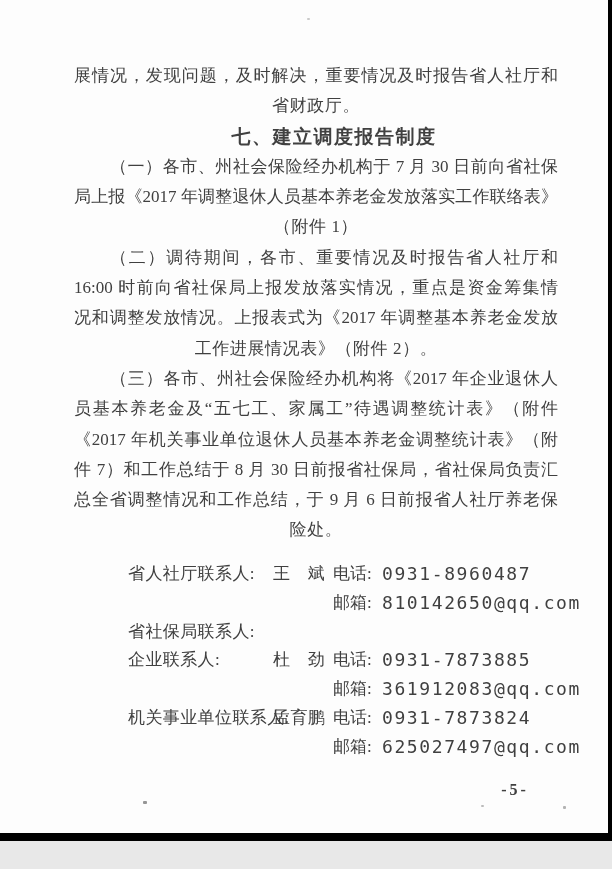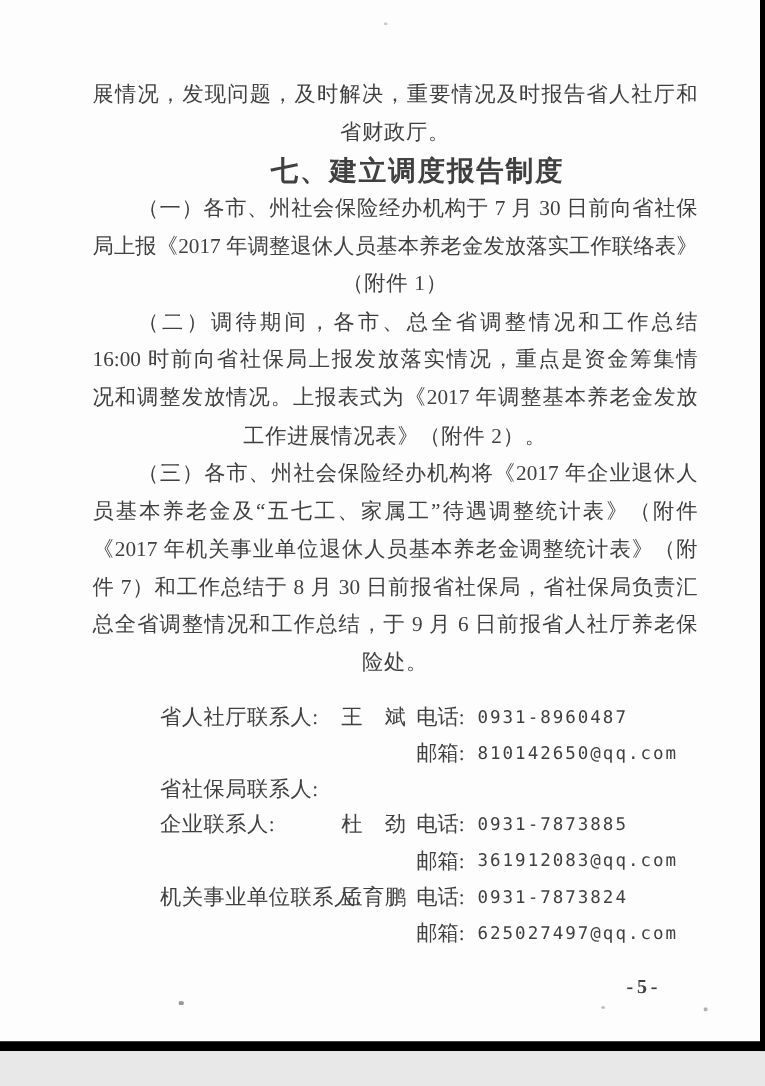--- a/index.html
+++ b/index.html
@@ -35,21 +35,21 @@
     white-space: normal;
     text-align: justify;
     text-align-last: justify;
     letter-spacing: 0px;
     overflow: hidden;
   }
   .line.indent { padding-left: 36px; }
   .line.heading {
     font-family: "Liberation Sans", "DejaVu Sans", sans-serif;
     font-weight: bold;
-    font-size: 22px;
+    font-size: 19px;
     letter-spacing: 1.5px;
   }
   
   .contacts {
     position: absolute;
     left: 0;
     top: 560px;
     width: 612px;
   }
   .contact-row {
@@ -57,21 +57,21 @@
     height: 28.8px;
     line-height: 28.8px;
     font-size: 17px;
   }
   .c-label { position: absolute; left: 128px; white-space: pre; letter-spacing: 0.4px; }
   .c-name  { position: absolute; left: 273px; white-space: pre; letter-spacing: 0.4px; }
   .c-field { position: absolute; left: 333px; white-space: pre; }
   .c-value {
     position: absolute; left: 382px; white-space: pre;
     font-family: "DejaVu Sans Mono", "Liberation Mono", monospace;
-    font-size: 14px;
+    font-size: 18px;
     letter-spacing: 1.6px;
   }
   
   .page-number {
     position: absolute;
     left: 486px;
     top: 778px;
     width: 58px;
     height: 24px;
     line-height: 24px;
@@ -104,21 +104,21 @@
 
 <div class="page">
 
   <div class="text-block">
     <div class="line j">展情况，发现问题，及时解决，重要情况及时报告省人社厅和</div>
     <div class="line">省财政厅。</div>
     <div class="line heading indent">七、建立调度报告制度</div>
     <div class="line j indent">（一）各市、州社会保险经办机构于 7 月 30 日前向省社保</div>
     <div class="line j">局上报《2017 年调整退休人员基本养老金发放落实工作联络表》</div>
     <div class="line">（附件 1）</div>
-    <div class="line j indent">（二）调待期间，各市、总全省调整情况和工作总结</div>
+    <div class="line j indent">（二）调待期间，各市、重要情况及时报告省人社厅和</div>
     <div class="line j">16:00 时前向省社保局上报发放落实情况，重点是资金筹集情</div>
     <div class="line j">况和调整发放情况。上报表式为《2017 年调整基本养老金发放</div>
     <div class="line">工作进展情况表》（附件 2）。</div>
     <div class="line j indent">（三）各市、州社会保险经办机构将《2017 年企业退休人</div>
     <div class="line j">员基本养老金及“五七工、家属工”待遇调整统计表》（附件 6）、</div>
     <div class="line j">《2017 年机关事业单位退休人员基本养老金调整统计表》（附</div>
     <div class="line j">件 7）和工作总结于 8 月 30 日前报省社保局，省社保局负责汇</div>
     <div class="line j">总全省调整情况和工作总结，于 9 月 6 日前报省人社厅养老保</div>
     <div class="line">险处。</div>
   </div>

